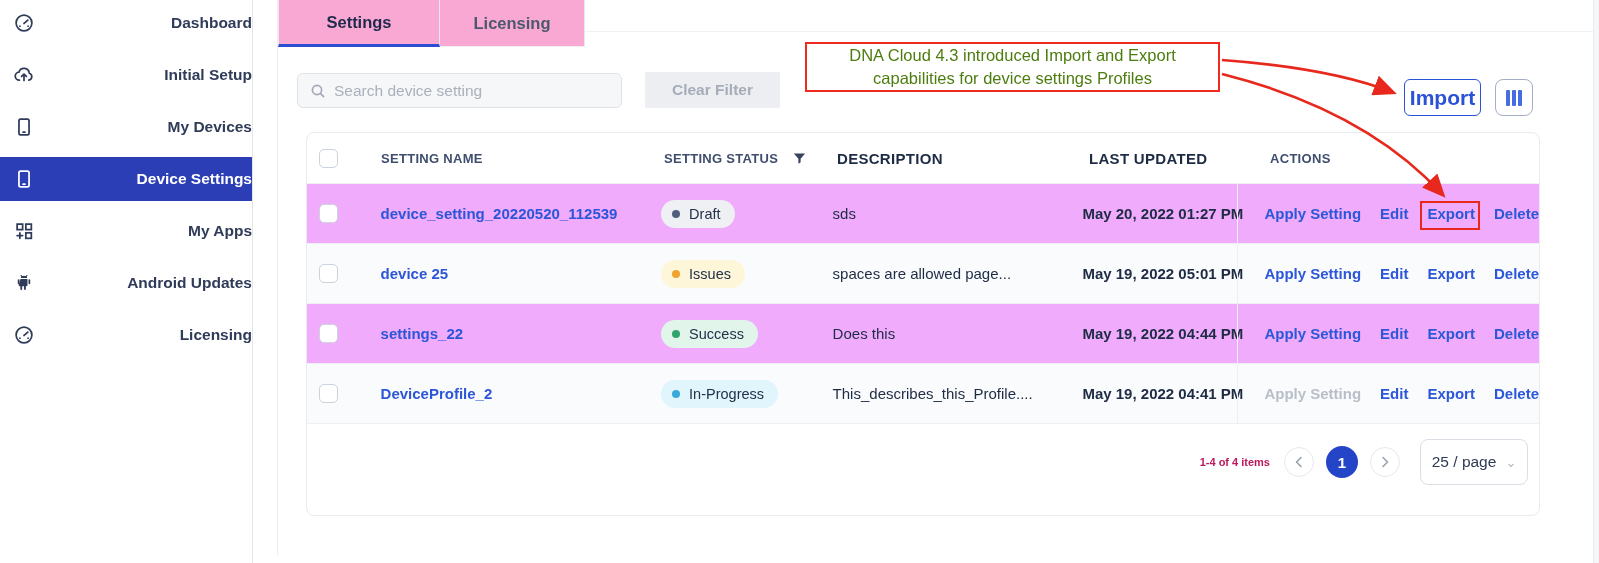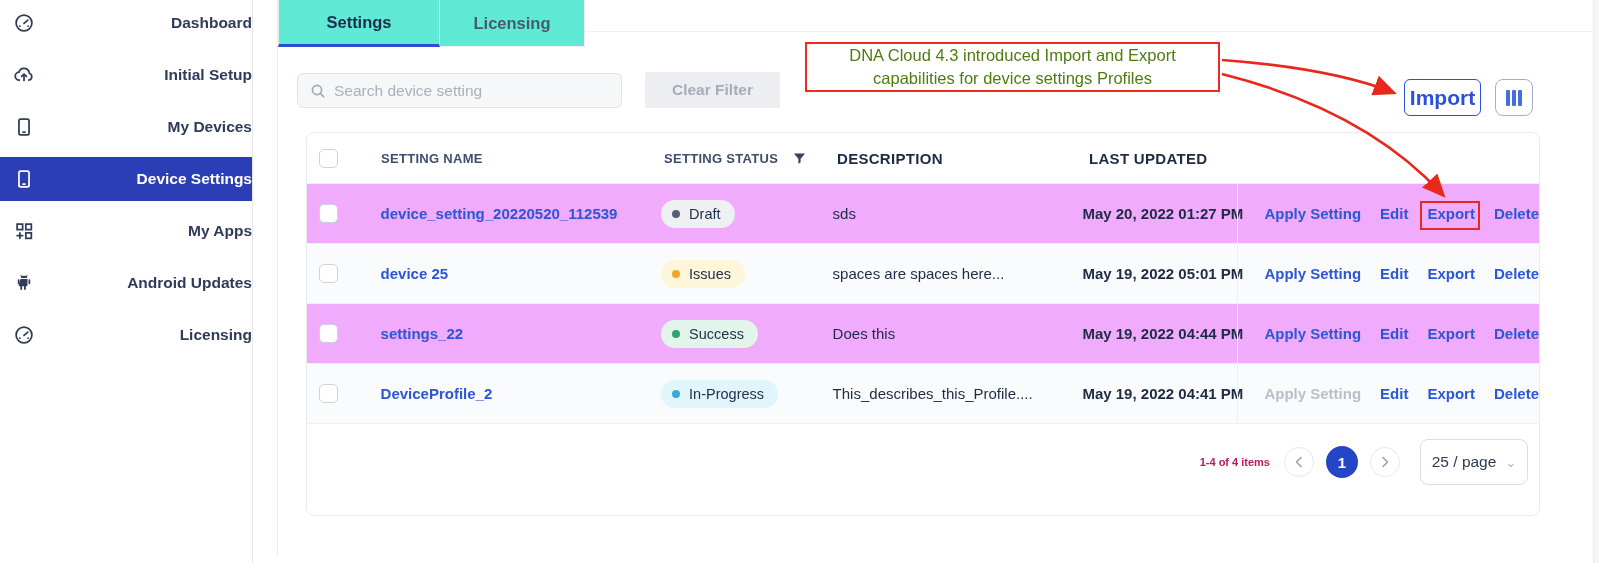--- a/index.html
+++ b/index.html
@@ -14,21 +14,21 @@
   .nav-item.active { background:#2c3eb5; color:#fff; }
   .nav-icon { width:24px; height:24px; display:flex; align-items:center; justify-content:center; flex:0 0 24px; }
   .nav-icon svg { width:22px; height:22px; }
 
   
   .panel-left-line { position:absolute; left:277px; top:0; width:1px; height:555px; background:#ebedf0; }
   .top-faint-line { position:absolute; left:585px; top:31px; width:1014px; height:1px; background:#f0f1f3; }
   .scroll-track { position:absolute; right:0; top:0; width:6px; height:563px; background:#f5f6f7; border-left:1px solid #e9ebee; }
 
   
-  .tab { position:absolute; top:0; height:47px; background:#5eead4; display:flex; align-items:center; justify-content:center;
+  .tab { position:absolute; top:0; height:47px; background:#f9a8d4; display:flex; align-items:center; justify-content:center;
          font-size:16.5px; font-weight:bold; cursor:pointer; }
   .tab-settings { left:278px; width:162px; color:#1d2b4a; border-left:1px solid #e8eaec; border-right:1px solid #e8eaec; border-bottom:3px solid #2d4dd2; }
   .tab-automation { left:440px; width:145px; color:#4c586b; border-right:1px solid #e8eaec; border-bottom:1px solid #f0f1f3; }
 
   
   .search-box { position:absolute; left:297px; top:73px; width:325px; height:35px; background:#f6f7f8;
                 border:1px solid #e0e2e6; border-radius:6px; display:flex; align-items:center; padding:0 12px; gap:8px; }
   .search-box input { border:none; outline:none; background:transparent; font-size:15.5px; color:#30405e; width:100%;
                       font-family:"Liberation Sans", sans-serif; }
   .search-box input::placeholder { color:#aab1bc; }
@@ -220,20 +220,21 @@
       <div class="cell c-status th">
         <span>SETTING STATUS</span>
         <span class="funnel">
           <svg width="15" height="15" viewBox="0 0 24 24" fill="#37435e">
               <path d="M3 4h18l-7.2 8.2V18l-3.6 2.4v-8.2z"></path>
             </svg>
         </span>
       </div>
       <div class="cell c-desc th">DESCRIPTION</div>
       <div class="cell c-date th">LAST UPDATED</div>
+      <div class="cell c-actions th" style="border-left:none;">ACTIONS</div>
     </div>
 
     <div class="trow">
       <div class="cell c-check">
           <span class="checkbox"></span>
         </div>
       <div class="cell c-name">
           <a class="name-link">device_setting_20220520_112539</a>
         </div>
       <div class="cell c-status">
@@ -258,21 +259,21 @@
         </div>
       <div class="cell c-name">
           <a class="name-link">device 25</a>
         </div>
       <div class="cell c-status">
           <span class="badge" style="background: rgb(253, 246, 217);">
             <span class="dot" style="background: rgb(240, 163, 47);"></span>
             <span>Issues</span>
           </span>
         </div>
-      <div class="cell c-desc">spaces are spaces here...</div>
+      <div class="cell c-desc">spaces are allowed page...</div>
       <div class="cell c-date">May 19, 2022 05:01 PM</div>
       <div class="cell c-actions">
         <a class="act">Apply Setting</a>
         <a class="act">Edit</a>
         <a class="act">Export</a>
         <a class="act">Delete</a>
       </div>
     </div>
 
     <div class="trow">

